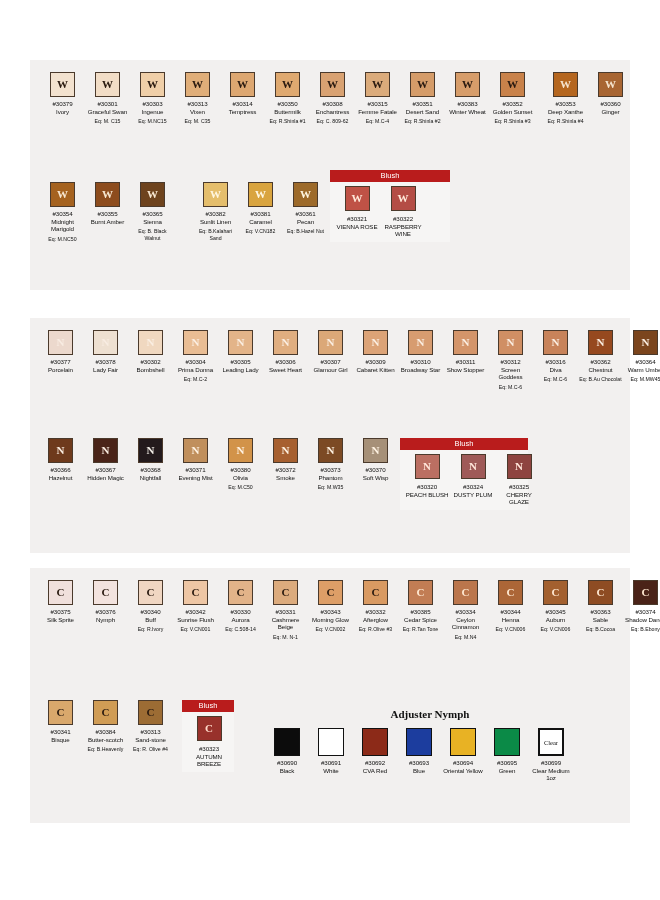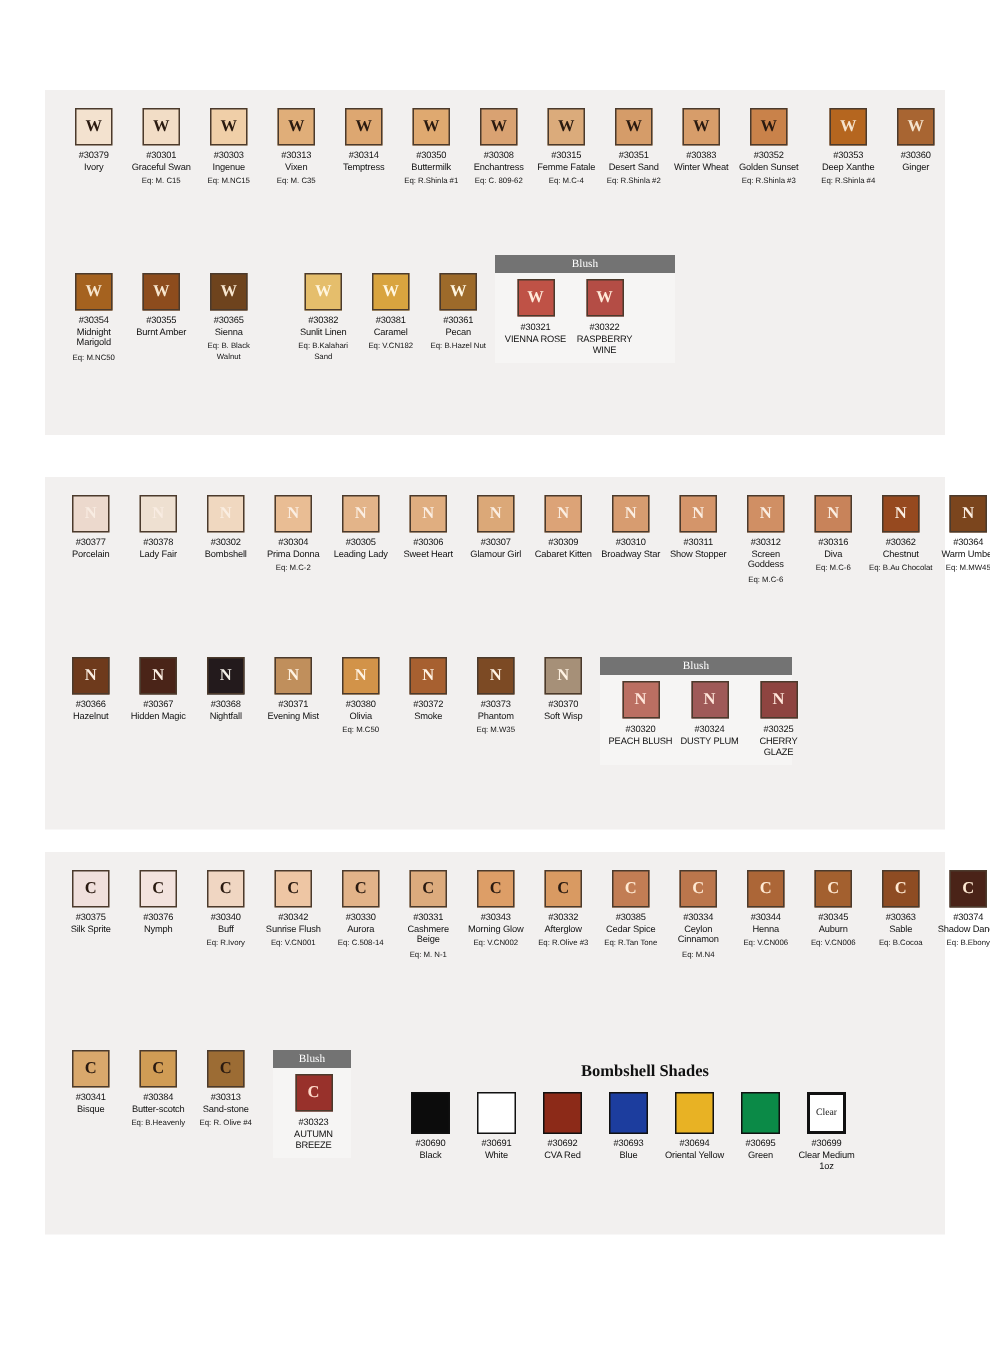--- a/index.html
+++ b/index.html
@@ -83,27 +83,27 @@
     max-width: 44px;
   }
 
   
   .blush-panel {
     position: absolute;
     background: #ffffff;
     border: 0;
   }
   .blush-header {
-    background: #737373;
+    background: #b91c1c;
     color: #ffffff;
     font-size: 7.5px;
     text-align: center;
     line-height: 12px;
     height: 12px;
-    font-family: Liberation Serif, serif;
+    font-family: Liberation Sans, sans-serif;
   }
   .blush-body {
     display: flex;
     justify-content: flex-start;
     padding: 4px 4px 4px 4px;
     background: #f6f5f4;
   }
   .blush-cell {
     width: 46px;
     flex: 0 0 46px;
@@ -666,21 +666,21 @@
             <div class="chip" style="background: rgb(152, 49, 43);">
               <span class="glyph" style="color: rgb(255, 217, 201);">C</span>
             </div>
             <div class="code">#30323</div>
             <div class="nm">AUTUMN BREEZE</div>
           </div>
         </div>
       </div>
     </div>
     <div id="adjuster" style="left: 265px; top: 708px; width: 330px;">
-      <div class="adj-title">Bombshell Shades</div>
+      <div class="adj-title">Adjuster Nymph</div>
       <div class="adj-row">
         <div class="adj-cell">
           <div class="adj-chip" style="background: rgb(12, 12, 12);"></div>
           <div class="code">#30690</div>
           <div class="nm">Black</div>
         </div>
         <div class="adj-cell">
           <div class="adj-chip" style="background: rgb(255, 255, 255); border-color: rgb(17, 17, 17);"></div>
           <div class="code">#30691</div>
           <div class="nm">White</div>

